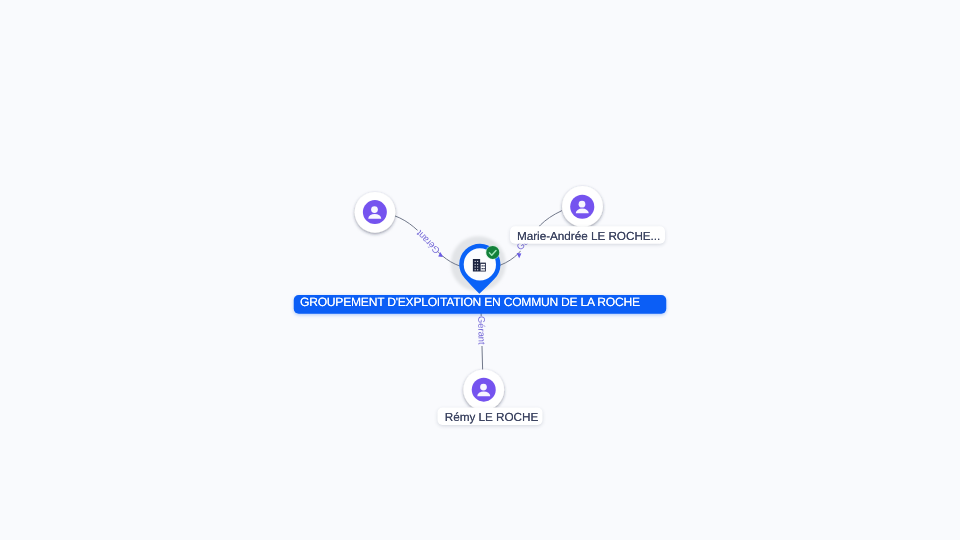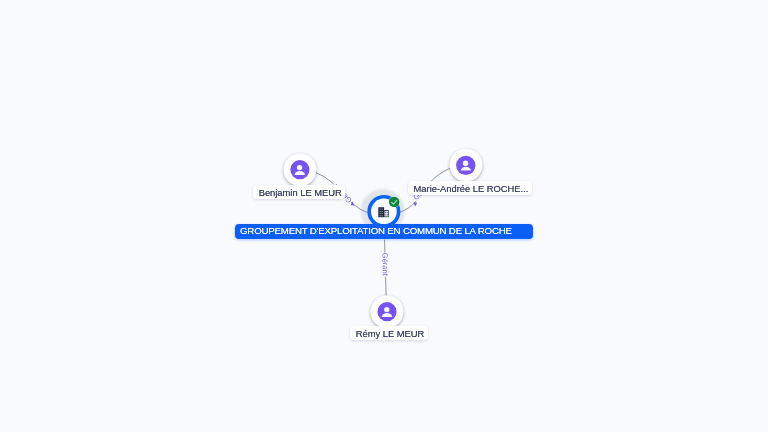--- a/index.html
+++ b/index.html
@@ -106,26 +106,23 @@
         </g>
       </g>
       <g>
         <circle cx="394.2" cy="201.9" r="5.9" fill="#ccf0d9" opacity="0.6"></circle>
         <circle cx="394.2" cy="201.9" r="5.2" fill="#13813a"></circle>
         <path d="M391.6,202.3 l1.8,1.9 l3.4,-3.8" fill="none" stroke="#9fe5b8" stroke-width="1.15" stroke-linecap="round" stroke-linejoin="round"></path>
       </g>
     </g>
   </svg>
 
-  <div class="lbl" style="left:252.8px;top:184.8px;">
-    <span>Benjamin LE MEUR</span>
-  </div>
   <div class="lbl" style="left:407.7px;top:180.6px;">
     <span>Marie-Andrée LE ROCHE...</span>
   </div>
   <div class="lbl" style="left:349.9px;top:325.6px;">
-    <span>Rémy LE MEUR</span>
+    <span>Rémy LE ROCHE</span>
   </div>
-  <div class="lbl-main" style="left:235px;top:224px;">
+  <div class="lbl-main" style="left:235px;top:236px;">
     <span>GROUPEMENT D'EXPLOITATION EN COMMUN DE LA ROCHE</span>
   </div>
 
 </div>
 
 </body></html>

